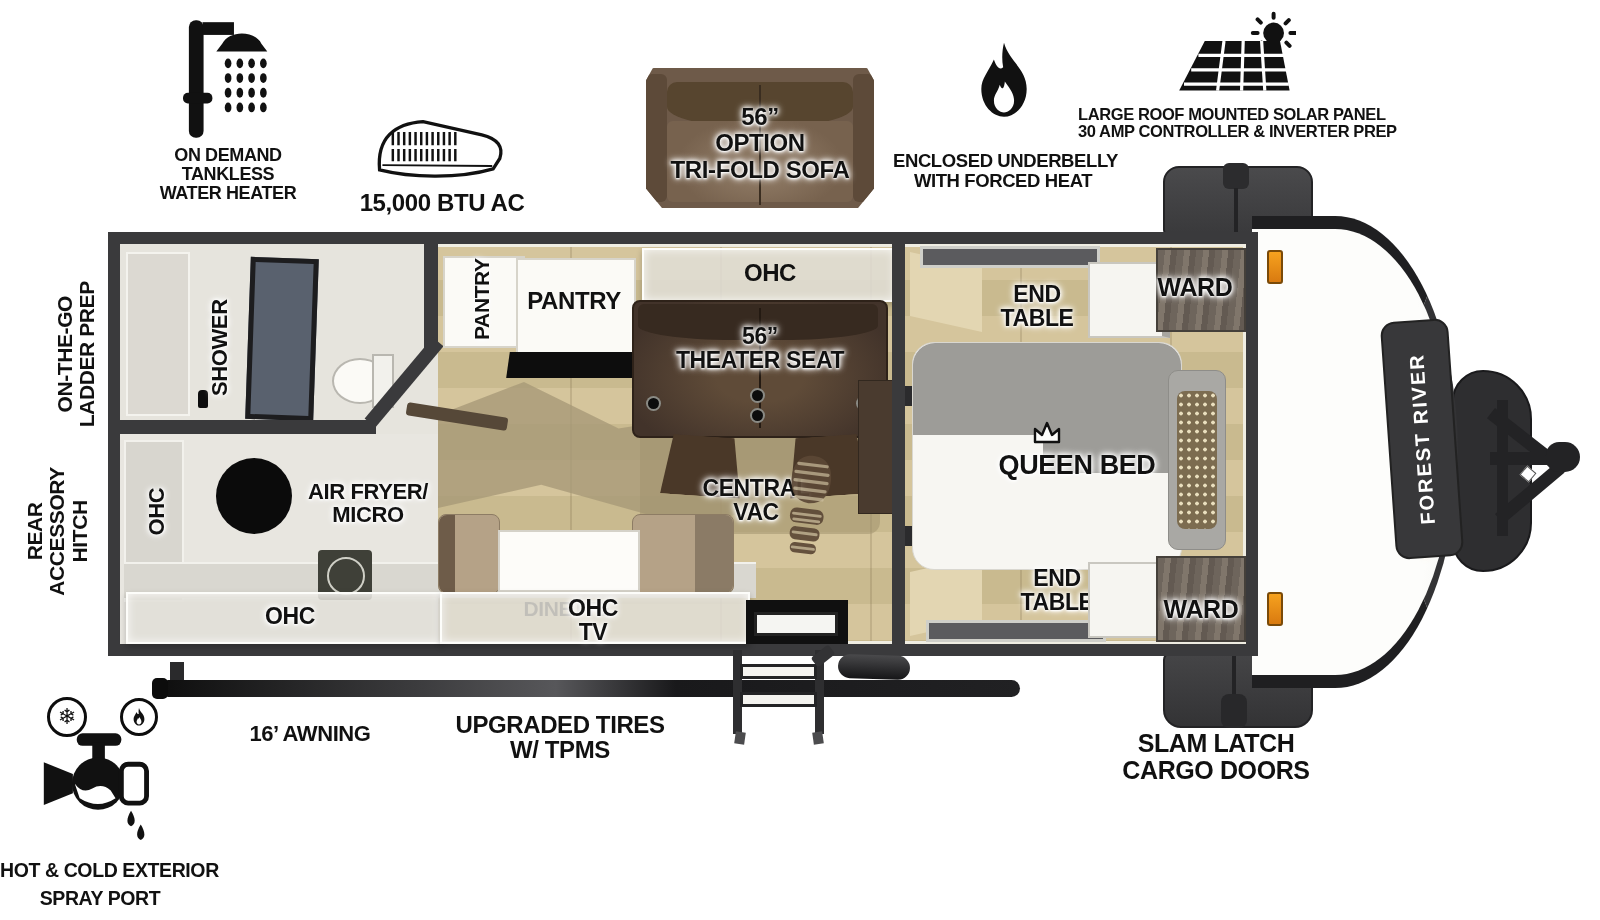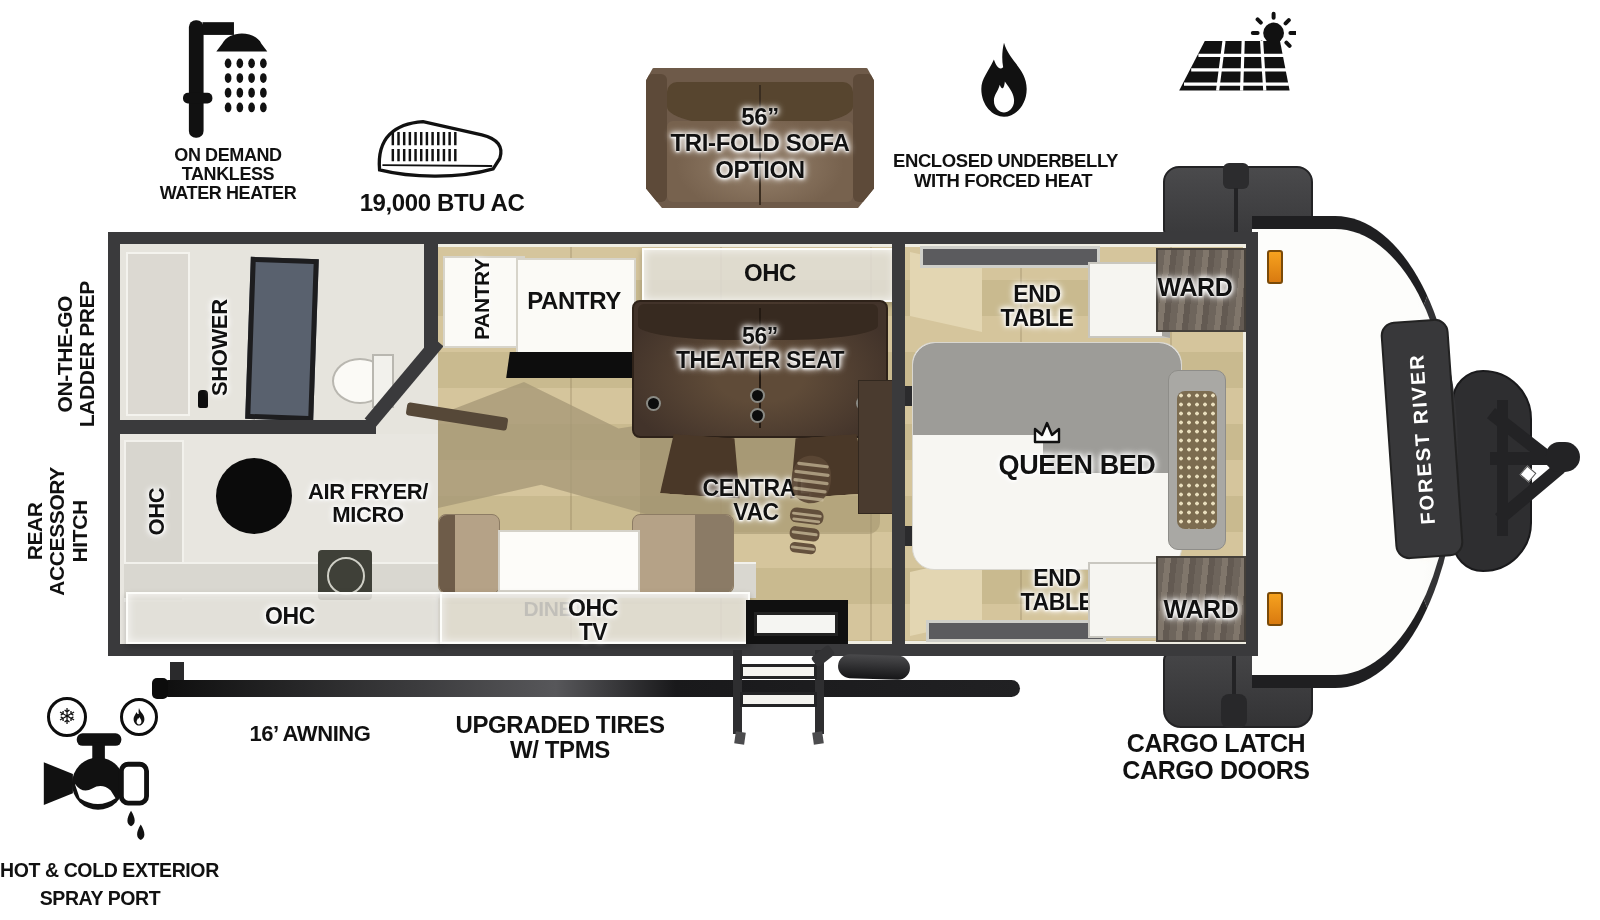--- a/index.html
+++ b/index.html
@@ -65,32 +65,32 @@
   </div>
 
   <svg class="abs" style="left:372px;top:110px;width:142px;height:78px;" viewBox="0 0 150 80">
     <path d="M8 62 C5 28 24 13 54 11 L116 25 C133 29 139 38 135 50 L128 61 C90 72 40 70 8 62 Z" fill="#fff" stroke="#111" stroke-width="3.5"></path>
     <path d="M11 57 L127 58" stroke="#111" stroke-width="2"></path>
     <g stroke="#111" stroke-width="2.6">
       <path d="M22 22 V36 M28 22 V36 M34 22 V36 M40 22 V36 M46 22 V36 M52 22 V36 M58 22 V36 M64 22 V36 M70 22 V36 M76 22 V36 M82 22 V36 M88 22 V36"></path>
       <path d="M22 40 V53 M28 40 V53 M34 40 V53 M40 40 V53 M46 40 V53 M52 40 V53 M58 40 V53 M64 40 V53 M70 40 V53 M76 40 V53 M82 40 V53 M88 40 V53"></path>
     </g>
   </svg>
-  <div class="lbl" style="left:352px;top:190px;width:180px;font-size:24px;">19,000 BTU AC</div>
+  <div class="lbl" style="left:352px;top:190px;width:180px;font-size:24px;">15,000 BTU AC</div>
 
   <div class="abs" style="left:646px;top:68px;width:228px;height:140px;background:#6e5a49;border-radius:8px;clip-path:polygon(3% 0,97% 0,100% 9%,100% 86%,93% 100%,7% 100%,0 86%,0 9%);">
     <div class="abs" style="left:9%;top:10%;width:82%;height:32%;background:#57452f;border-radius:10px 10px 45% 45%;"></div>
     <div class="abs" style="left:0;top:4%;width:9%;height:92%;background:#5d4a39;border-radius:6px;"></div>
     <div class="abs" style="right:0;top:4%;width:9%;height:92%;background:#5d4a39;border-radius:6px;"></div>
     <div class="abs" style="left:9%;top:38%;width:82%;height:58%;background:radial-gradient(60% 80% at 50% 55%,#8a7560 30%,#77624e 75%);border-radius:6px;"></div>
     <div class="abs" style="left:calc(50% - 1px);top:12%;width:2px;height:86%;background:#3a2d20;"></div>
     <div class="lbl glow" style="left:0;top:36px;width:100%;font-size:24px;line-height:1.1;">
       <div>56”</div>
+      <div>OPTION</div>
       <div>TRI-FOLD SOFA</div>
-      <div>OPTION</div>
     </div>
   </div>
 
   <svg class="abs" style="left:962px;top:24px;width:84px;height:114px;" viewBox="0 0 100 95">
     <path d="M50 2 C56 24 77 33 77 57 C77 77 63 90 50 90 C37 90 23 77 23 57 C23 45 31 37 38 22 C41 31 45 35 49 31 C47 21 48 10 50 2 Z" fill="#111"></path>
     <path d="M51 48 C58 58 62 63 62 71 C62 80 55 85 50 85 C45 85 38 80 38 71 C38 64 43 60 45 52 C47 58 50 58 51 48 Z" fill="#fff"></path>
   </svg>
   <div class="lbl" style="left:893px;top:151px;width:220px;font-size:18.5px;">
     <div>ENCLOSED UNDERBELLY</div>
     <div>WITH FORCED HEAT</div>
@@ -100,41 +100,45 @@
     <g stroke="#111" stroke-width="5" stroke-linecap="round">
       <path d="M132 1 V-4 M147 8 L151 4 M153 20 L159 20 M148 32 L152 36 M132 38 V44 M117 32 L113 36 M112 20 L106 20 M116 7 L112 3"></path>
     </g>
     <circle cx="132" cy="20" r="13" fill="#111"></circle>
     <path d="M14 92 L46 30 L140 30 L152 92 Z" fill="#111"></path>
     <g stroke="#fff" stroke-width="4" fill="none">
       <path d="M38 48 L148 48 M29 66 L150 66 M20 84 L151 84"></path>
       <path d="M70 30 L62 92 M94 30 L92 92 M117 30 L121 92"></path>
     </g>
   </svg>
+  <div class="lbl" style="left:1078px;top:106px;width:300px;font-size:16.5px;">
+    <div>LARGE ROOF MOUNTED SOLAR PANEL</div>
+    <div>30 AMP CONTROLLER &amp; INVERTER PREP</div>
+  </div>
 
   <div class="lbl vrot" style="left:-10px;top:332px;width:172px;font-size:21px;">
     <div>ON-THE-GO</div>
     <div>LADDER PREP</div>
   </div>
   <div class="lbl vrot" style="left:-29px;top:498px;width:172px;font-size:21px;">
     <div>REAR</div>
     <div>ACCESSORY</div>
     <div>HITCH</div>
   </div>
 
   <div class="abs" style="left:1163px;top:166px;width:146px;height:68px;background:linear-gradient(#4a4a4c,#39393b);border:2px solid #232325;border-radius:16px 16px 8px 8px;z-index:0;">
     <div class="abs" style="left:58px;top:-5px;width:26px;height:26px;background:#2c2c2e;border-radius:6px;"></div>
     <div class="abs" style="left:69px;top:20px;width:4px;height:44px;background:#232325;"></div>
   </div>
   <div class="abs" style="left:1163px;top:652px;width:146px;height:72px;background:linear-gradient(#454547,#333335);border:2px solid #232325;border-radius:8px 8px 18px 18px;z-index:0;">
     <div class="abs" style="left:67px;top:2px;width:4px;height:44px;background:#232325;"></div>
     <div class="abs" style="left:56px;top:40px;width:26px;height:34px;background:#28282a;border-radius:8px;"></div>
   </div>
   <div class="lbl" style="left:1106px;top:730px;width:220px;font-size:25px;">
-    <div>CARGO LATCH</div>
+    <div>SLAM LATCH</div>
     <div>CARGO DOORS</div>
   </div>
 
   <div class="cap">
     <div class="abs" style="left:138px;top:70px;width:70px;height:310px;background:radial-gradient(50% 50% at 50% 50%,rgba(243,178,62,.9),rgba(243,178,62,0) 70%);filter:blur(2px);"></div>
   </div>
   <div class="abs" style="left:1267px;top:250px;width:12px;height:30px;background:linear-gradient(#f6a21f,#d97a10);border:2px solid #7a4a08;border-radius:3px;z-index:3;"></div>
   <div class="abs" style="left:1267px;top:592px;width:12px;height:30px;background:linear-gradient(#f6a21f,#d97a10);border:2px solid #7a4a08;border-radius:3px;z-index:3;"></div>
   <div class="abs" style="left:1388px;top:320px;width:64px;height:234px;background:#38383a;border:2px solid #222;border-radius:14px;transform:rotate(-4deg);z-index:3;display:flex;align-items:center;justify-content:center;">
     <span style="writing-mode:vertical-rl;transform:rotate(180deg);color:#fff;font-weight:bold;font-size:20px;letter-spacing:2px;white-space:nowrap;">FOREST RIVER</span>

